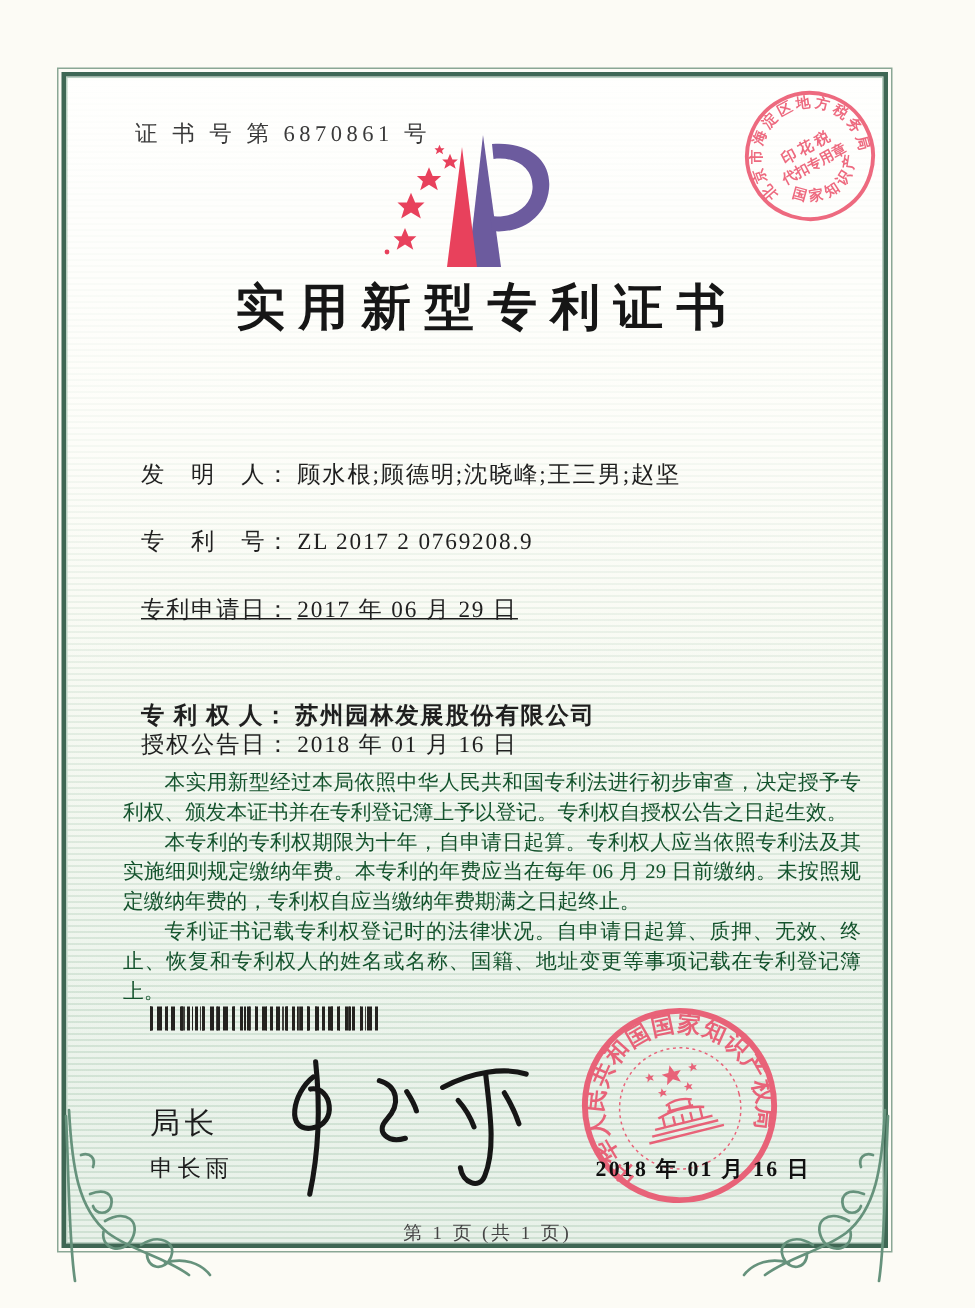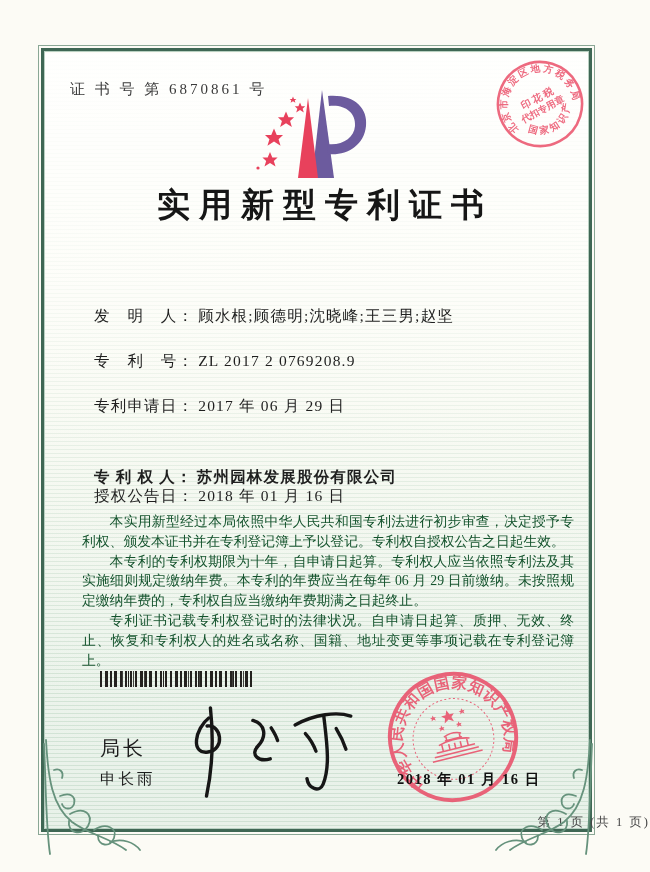--- a/index.html
+++ b/index.html
@@ -22,21 +22,21 @@
   
   .texture{
     position:absolute;left:45px;top:53px;width:544px;height:776px;
     background:
       linear-gradient(180deg,rgba(255,255,254,0.96) 0%,rgba(255,255,252,0.75) 30%,rgba(248,252,247,0.35) 55%,rgba(240,248,240,0.05) 80%,rgba(236,246,238,0) 100%),
       repeating-linear-gradient(180deg,rgba(142,184,154,0.28) 0px,rgba(142,184,154,0.28) 1px,rgba(250,252,249,0) 1px,rgba(250,252,249,0) 4px),
       linear-gradient(180deg,#fbfaf3 0%,#f7f8ef 45%,#edf4ec 75%,#e8f1e9 100%);
   }
   .abs{position:absolute;}
   .cert-no{
-    left:70px;top:80px;font-size:15px;letter-spacing:3px;color:#3a3a3a;
+    left:90px;top:80px;font-size:15px;letter-spacing:3px;color:#3a3a3a;
   }
   .title{
     left:0;top:183px;width:100%;text-align:center;
     font-size:33px;font-weight:700;letter-spacing:9px;color:#161616;
   }
   .field{left:94px;font-size:15.5px;letter-spacing:1.2px;color:#1f1f1f;white-space:nowrap;}
   .field .fvalue{margin-left:4px;}
   .paras{
     left:82px;top:512px;width:492px;
     font-size:13.8px;line-height:19.8px;color:#14532d;text-align:justify;
@@ -47,21 +47,21 @@
     background:
       repeating-linear-gradient(90deg,#24221f 0 2px,transparent 2px 5px),
       repeating-linear-gradient(90deg,#24221f 0 1px,transparent 1px 7px),
       repeating-linear-gradient(90deg,rgba(36,34,31,.85) 0 1px,transparent 1px 11px);
   }
   .issuer-title{left:100px;top:735px;font-size:20px;letter-spacing:3px;color:#1d1d1d;
     font-family:"Liberation Sans","DejaVu Sans",sans-serif;}
   .issuer-name{left:100px;top:769px;font-size:15.5px;letter-spacing:3px;color:#1d1d1d;
     font-family:Liberation Sans, sans-serif;}
   .date-stamp{left:397px;top:770px;font-size:14.5px;font-weight:600;letter-spacing:1.5px;color:#101010;z-index:6;}
-  .footer{left:0;top:814px;width:100%;text-align:right;font-size:12.5px;letter-spacing:2px;color:#454545;}
+  .footer{left:0;top:814px;width:100%;text-align:center;font-size:12.5px;letter-spacing:2px;color:#454545;}
   svg{display:block;}
   .seal{opacity:.88;z-index:5;}
   .stamp-top{opacity:.9;z-index:5;}
   .flourish{z-index:2;}
 </style>
 </head>
 <body>
 
 <div class="page">
 
@@ -115,21 +115,21 @@
   </svg>
 
   <div class="abs title">实用新型专利证书</div>
 
   <div class="abs field" style="top:306px;">
     <span class="flabel">发　明　人：</span><span class="fvalue">顾水根;顾德明;沈晓峰;王三男;赵坚</span>
   </div>
   <div class="abs field" style="top:351px;">
     <span class="flabel">专　利　号：</span><span class="fvalue">ZL 2017 2 0769208.9</span>
   </div>
-  <div class="abs field" style="top:396px;">
+  <div class="abs field" style="top:396px;text-decoration:underline;">
     <span class="flabel">专利申请日：</span><span class="fvalue">2017 年 06 月 29 日</span>
   </div>
   <div class="abs field" style="top:467px;font-weight:bold;">
     <span class="flabel">专 利 权 人：</span><span class="fvalue">苏州园林发展股份有限公司</span>
   </div>
   <div class="abs field" style="top:486px;">
     <span class="flabel">授权公告日：</span><span class="fvalue">2018 年 01 月 16 日</span>
   </div>
 
   <div class="abs paras">

